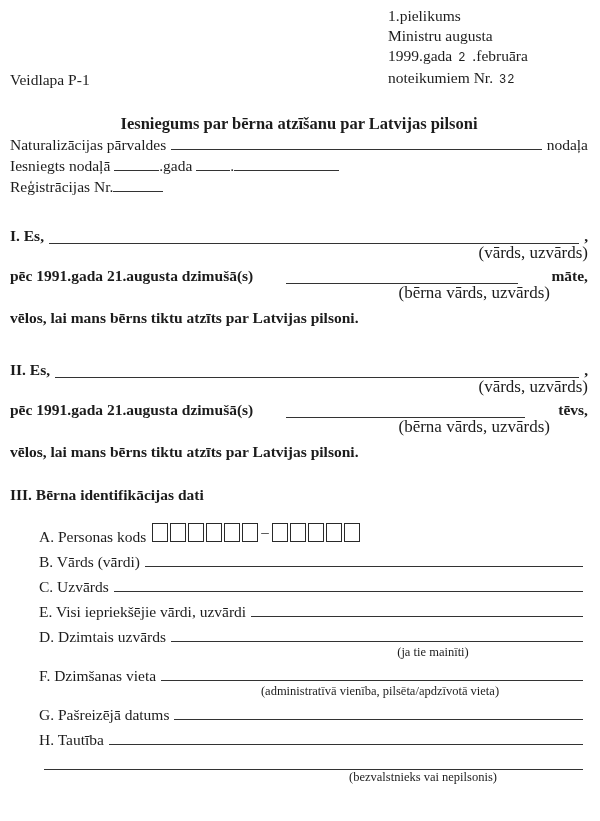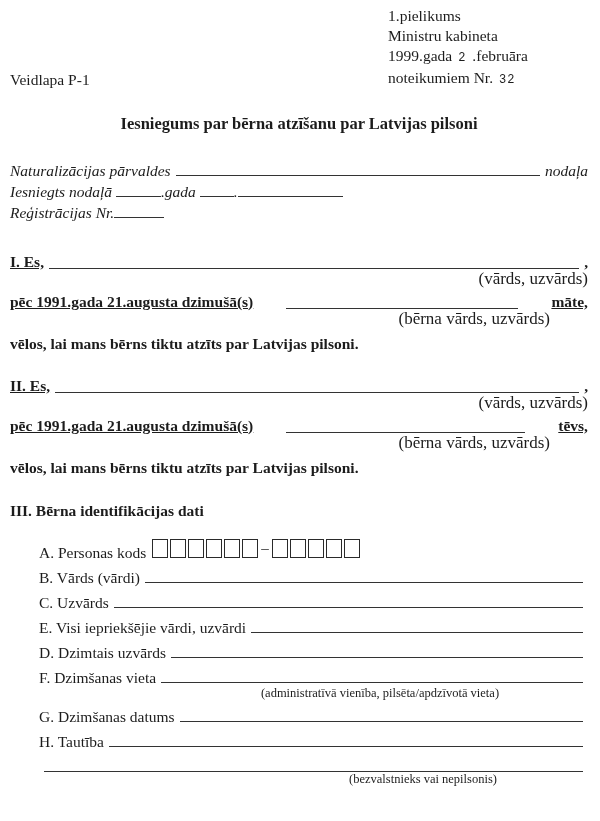--- a/index.html
+++ b/index.html
@@ -18,29 +18,29 @@
   .annex-block { width:200px; font-size:15.5px; line-height:20px; }
   .typed-value {
     font-family:"Liberation Mono", monospace;
     font-size:12px; letter-spacing:1px; padding:0 6px;
   }
 
   
   .title { margin-top:24px; text-align:center; font-weight:bold; font-size:16.5px; }
 
   
-  .reg-block { margin-top:26px; font-size:15.5px; line-height:21px;font-style:italic; }
+  .reg-block { font-size:15.5px; line-height:21px; }
   .reg-row { display:flex; align-items:baseline; }
   .fill-line { flex:1 1 auto; border-bottom:1.4px solid #333; height:16px; margin:0 5px; }
   .fill-seg { display:inline-block; border-bottom:1.4px solid #333; height:13px; vertical-align:baseline; }
   .w45 { width:45px; } .w34 { width:34px; } .w105 { width:105px; } .w50 { width:50px; }
 
   
   .statement-section { margin-top:30px; font-size:15.5px; }
-  .s-row { display:flex; align-items:flex-start; font-weight:bold;text-decoration:underline; }
+  .s-row { display:flex; align-items:center; font-weight:bold; }
   .s-caption { font-size:17px; text-align:right; line-height:15px; }
   .caption-name { width:100%; padding-left:40px; }
   .caption-child { width:240px; margin-left:300px; }
   .s-row2 { margin-top:7px;gap:28px; }
   .s-statement { margin-top:9px; font-weight:bold; }
 
   
   .sec3-heading { margin-top:25px; font-size:15.5px; font-weight:bold; }
   .items { margin-top:19px; font-size:15.5px; }
   .item-row { display:flex; align-items:baseline; margin-top:6px; line-height:17px;margin-left:29px; }
@@ -59,21 +59,21 @@
 </style>
 </head>
 <body>
 
 <div class="page">
 
   <div class="header">
     <div class="form-code">Veidlapa P-1</div>
     <div class="annex-block">
       <div>1.pielikums</div>
-      <div>Ministru kabineta</div>
+      <div>Ministru augusta</div>
       <div><span>1999.gada</span><span class="typed-value">2</span><span>.februāra</span></div>
       <div><span>noteikumiem Nr.</span><span class="typed-value">32</span></div>
     </div>
   </div>
 
   <div class="title">Iesniegums par bērna atzīšanu par Latvijas pilsoni</div>
 
   <div class="reg-block">
     <div class="reg-row">
       <span>Naturalizācijas pārvaldes</span>
@@ -99,21 +99,21 @@
     <div class="s-caption caption-name">(vārds, uzvārds)</div>
     <div class="s-row s-row2">
       <span>pēc 1991.gada 21.augusta dzimušā(s)</span>
       <span class="fill-line"></span>
       <span>māte,</span>
     </div>
     <div class="s-caption caption-child">(bērna vārds, uzvārds)</div>
     <div class="s-statement">vēlos, lai mans bērns tiktu atzīts par Latvijas pilsoni.</div>
   </div>
 
-  <div class="statement-section" style="margin-top:24px;">
+  <div class="statement-section" style="margin-top:34px;">
     <div class="s-row">
       <span>II. Es,</span>
       <span class="fill-line"></span>
       <span>,</span>
     </div>
     <div class="s-caption caption-name">(vārds, uzvārds)</div>
     <div class="s-row s-row2">
       <span>pēc 1991.gada 21.augusta dzimušā(s)</span>
       <span class="fill-line"></span>
       <span>tēvs,</span>
@@ -156,29 +156,30 @@
 
     <div class="item-row">
       <span>E. Visi iepriekšējie vārdi, uzvārdi</span>
       <span class="fill-line"></span>
     </div>
 
     <div class="item-row">
       <span>D. Dzimtais uzvārds</span>
       <span class="fill-line"></span>
     </div>
+    <div class="item-caption cap-e">(ja tie mainīti)</div>
 
     <div class="item-row">
       <span>F. Dzimšanas vieta</span>
       <span class="fill-line"></span>
     </div>
     <div class="item-caption cap-f">(administratīvā vienība, pilsēta/apdzīvotā vieta)</div>
 
     <div class="item-row">
-      <span>G. Dzimšanas datums</span>
+      <span>G. Pašreizējā datums</span>
       <span class="fill-line"></span>
     </div>
 
     <div class="item-row">
       <span>H. Tautība</span>
       <span class="fill-line"></span>
     </div>
 
     <div class="item-row">
       <span class="fill-line"></span>

